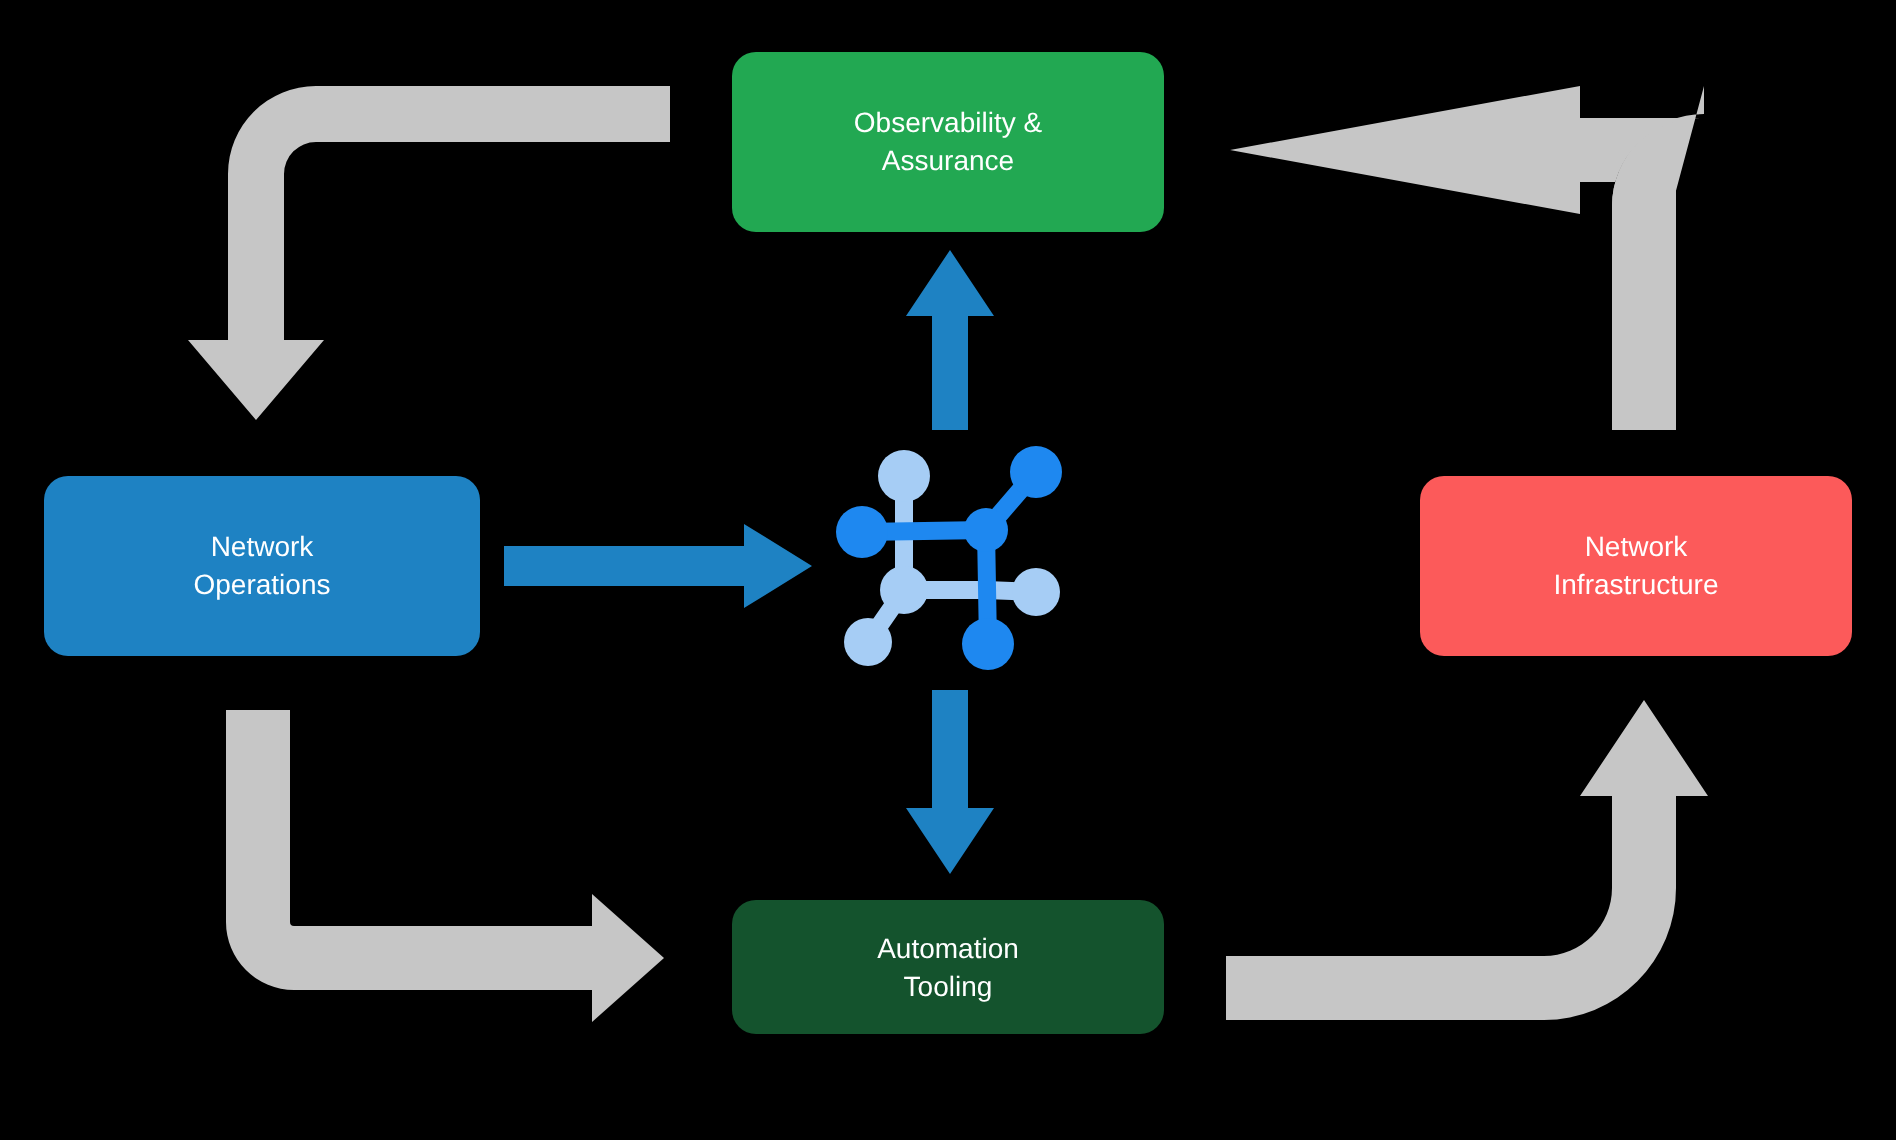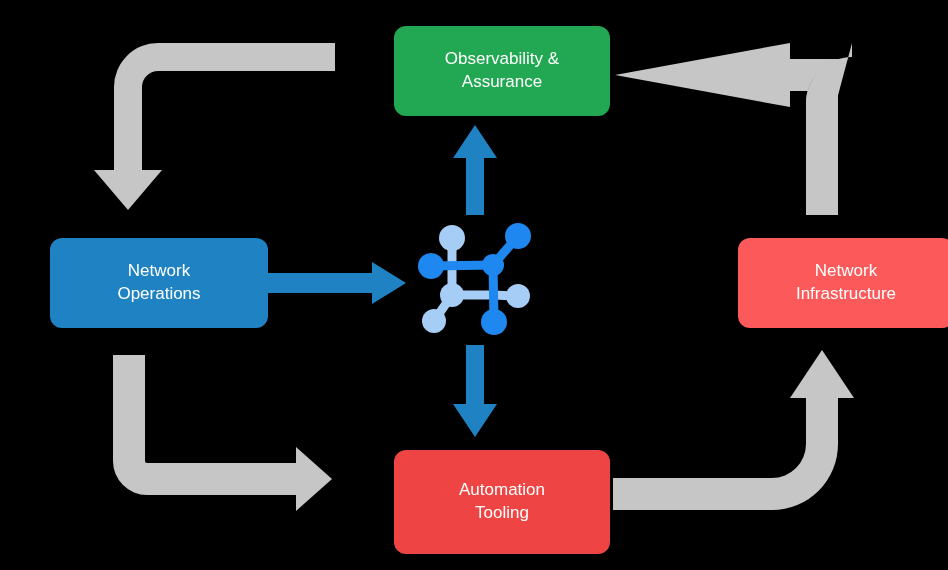--- a/index.html
+++ b/index.html
@@ -22,47 +22,46 @@
     background: #000000;
   }
   .node-box {
     position: absolute;
     border-radius: 12px;
     display: flex;
     align-items: center;
     justify-content: center;
     text-align: center;
     color: #ffffff;
-    font-size: 17px;
+    font-size: 14px;
     line-height: 1.35;
     font-family: "Liberation Sans", sans-serif;
     box-sizing: border-box;
     padding: 4px 20px;
     white-space: pre-line;
-    margin-left: 28px;
   }
   #box-observability {
     left: 366px; top: 26px;
     width: 216px; height: 90px;
     background: #22a852;
   }
   #box-network-operations {
     left: 22px; top: 238px;
     width: 218px; height: 90px;
     background: #1e82c3;
   }
   #box-network-infrastructure {
     left: 710px; top: 238px;
     width: 216px; height: 90px;
     background: #fc5a5a;
   }
   #box-automation-tooling {
     left: 366px; top: 450px;
-    width: 216px; height: 104px;
-    background: #ef4444;
+    width: 216px; height: 67px;
+    background: #14532d;
   }
   #arrow-layer {
     position: absolute;
     left: 0; top: 0;
     width: 948px;
     height: 570px;
     pointer-events: none;
   }
   #center-icon-wrap {
     position: absolute;

